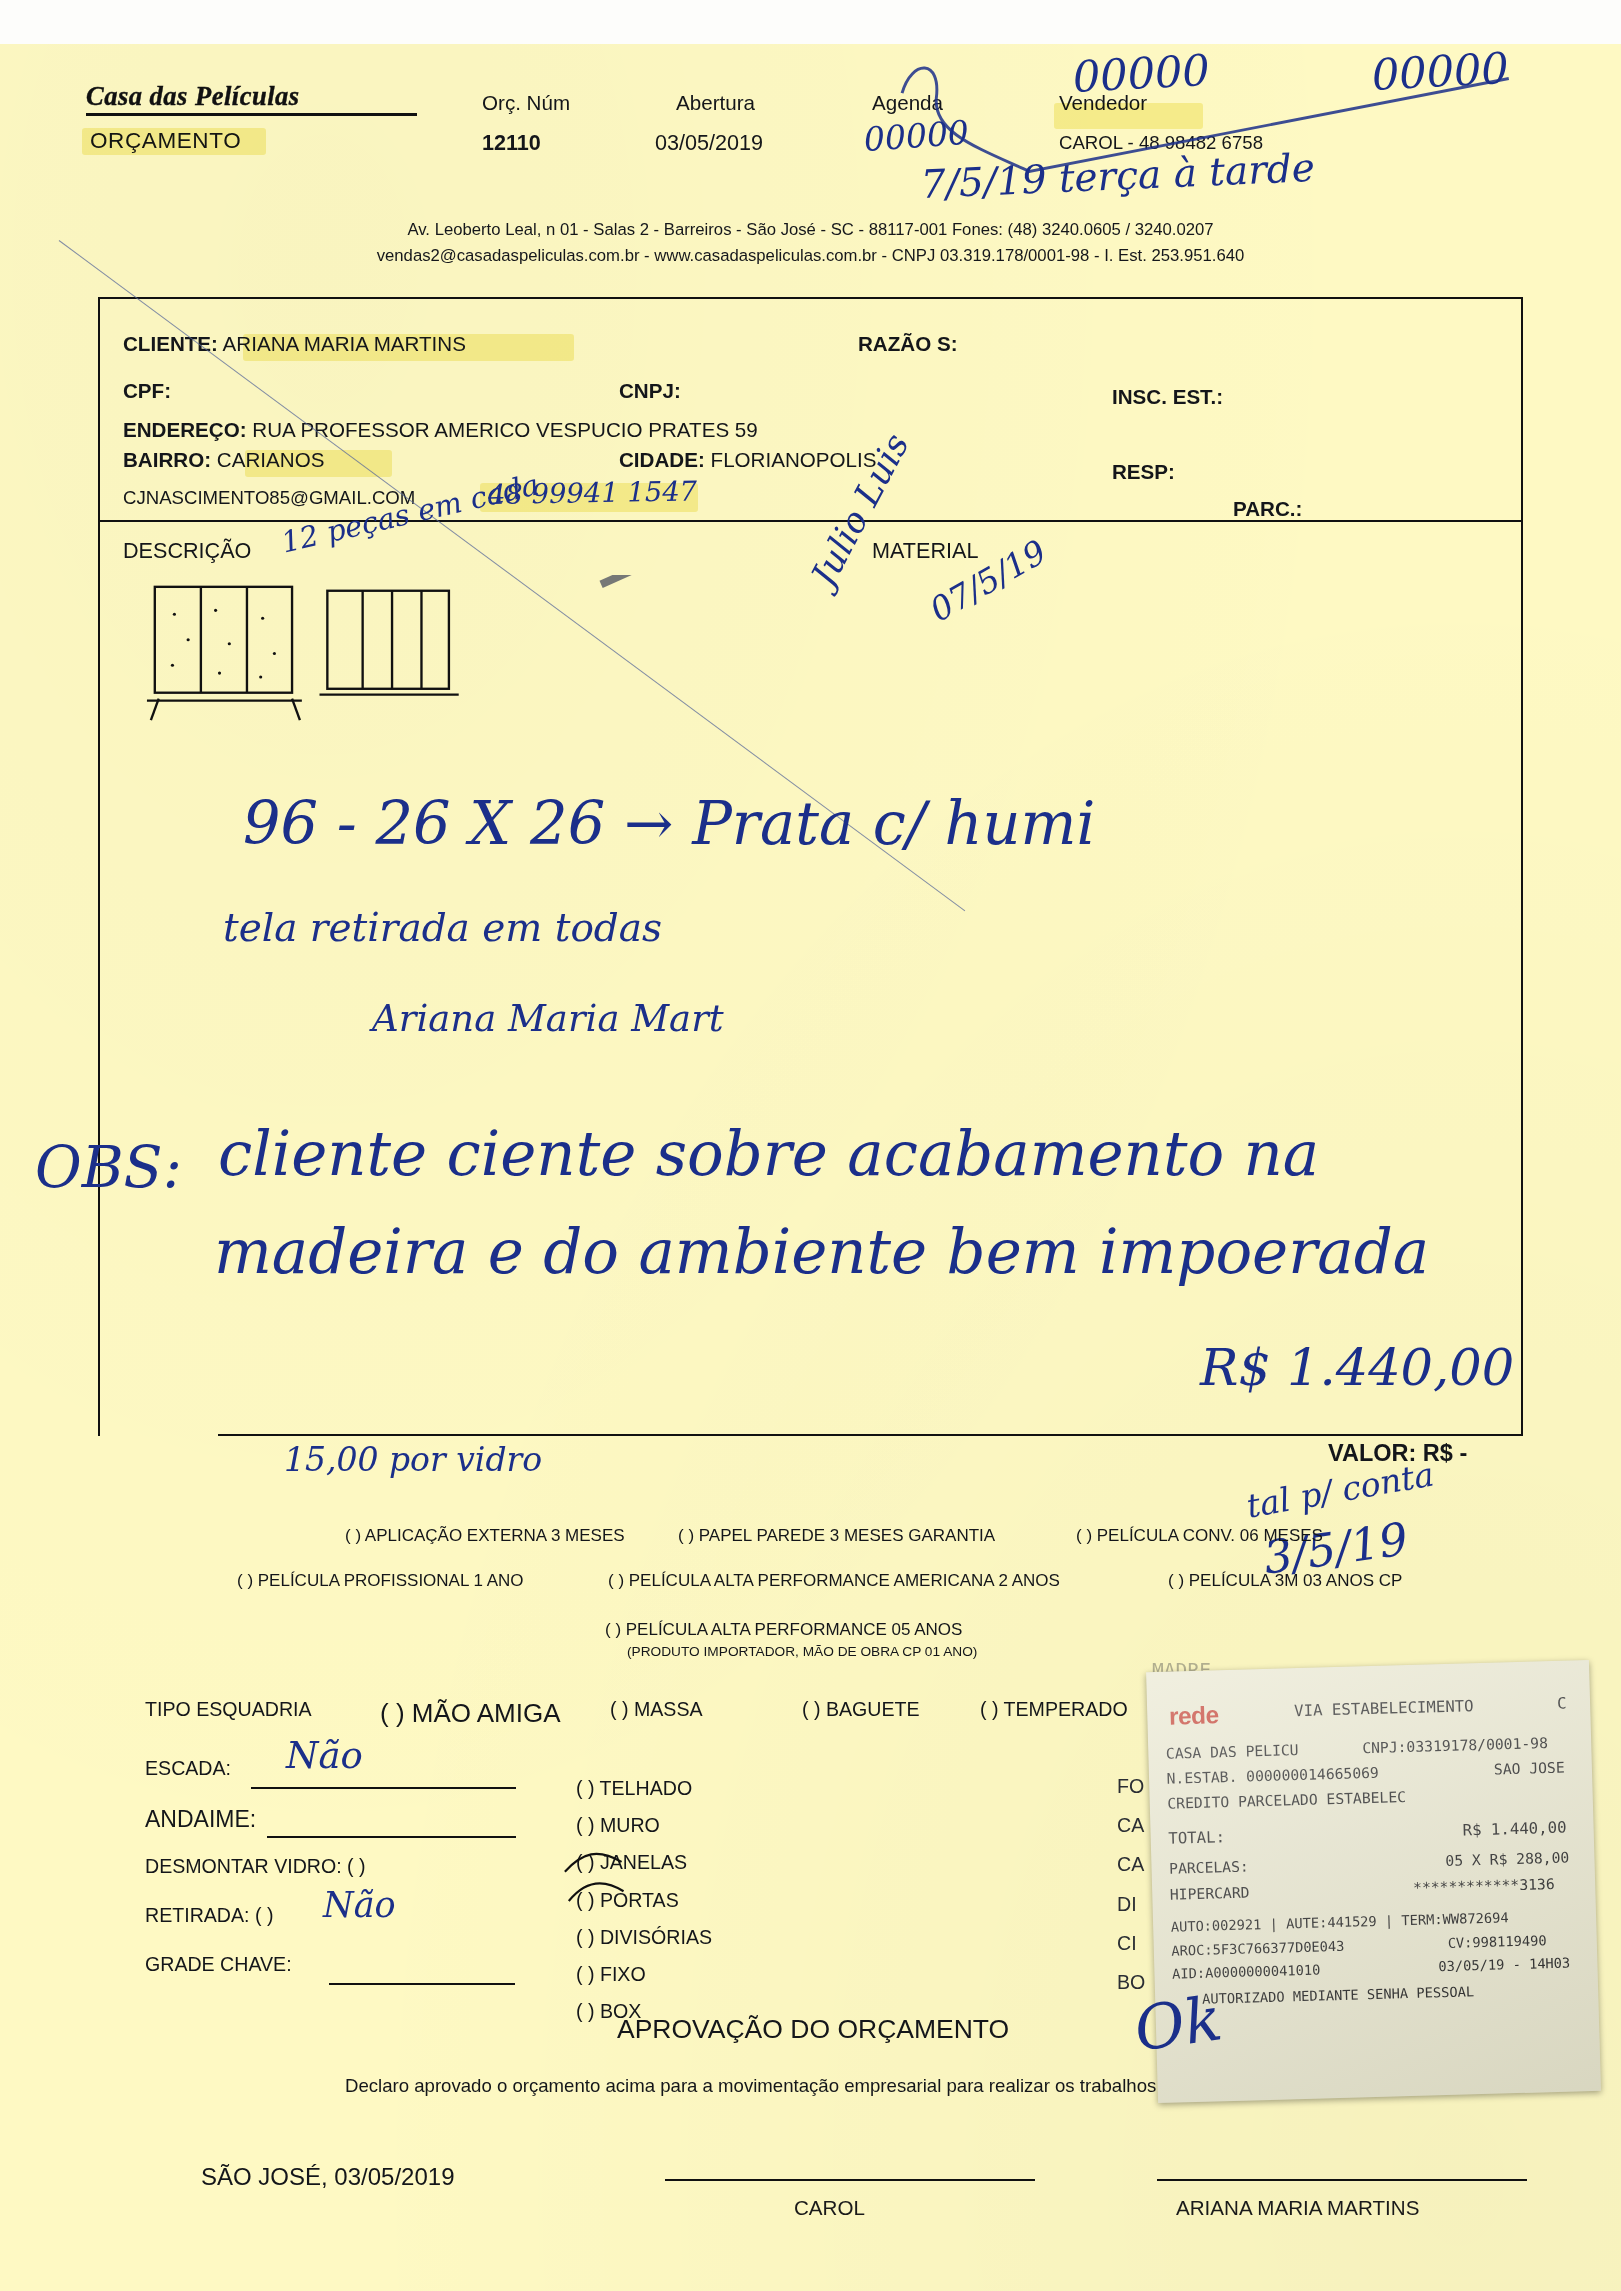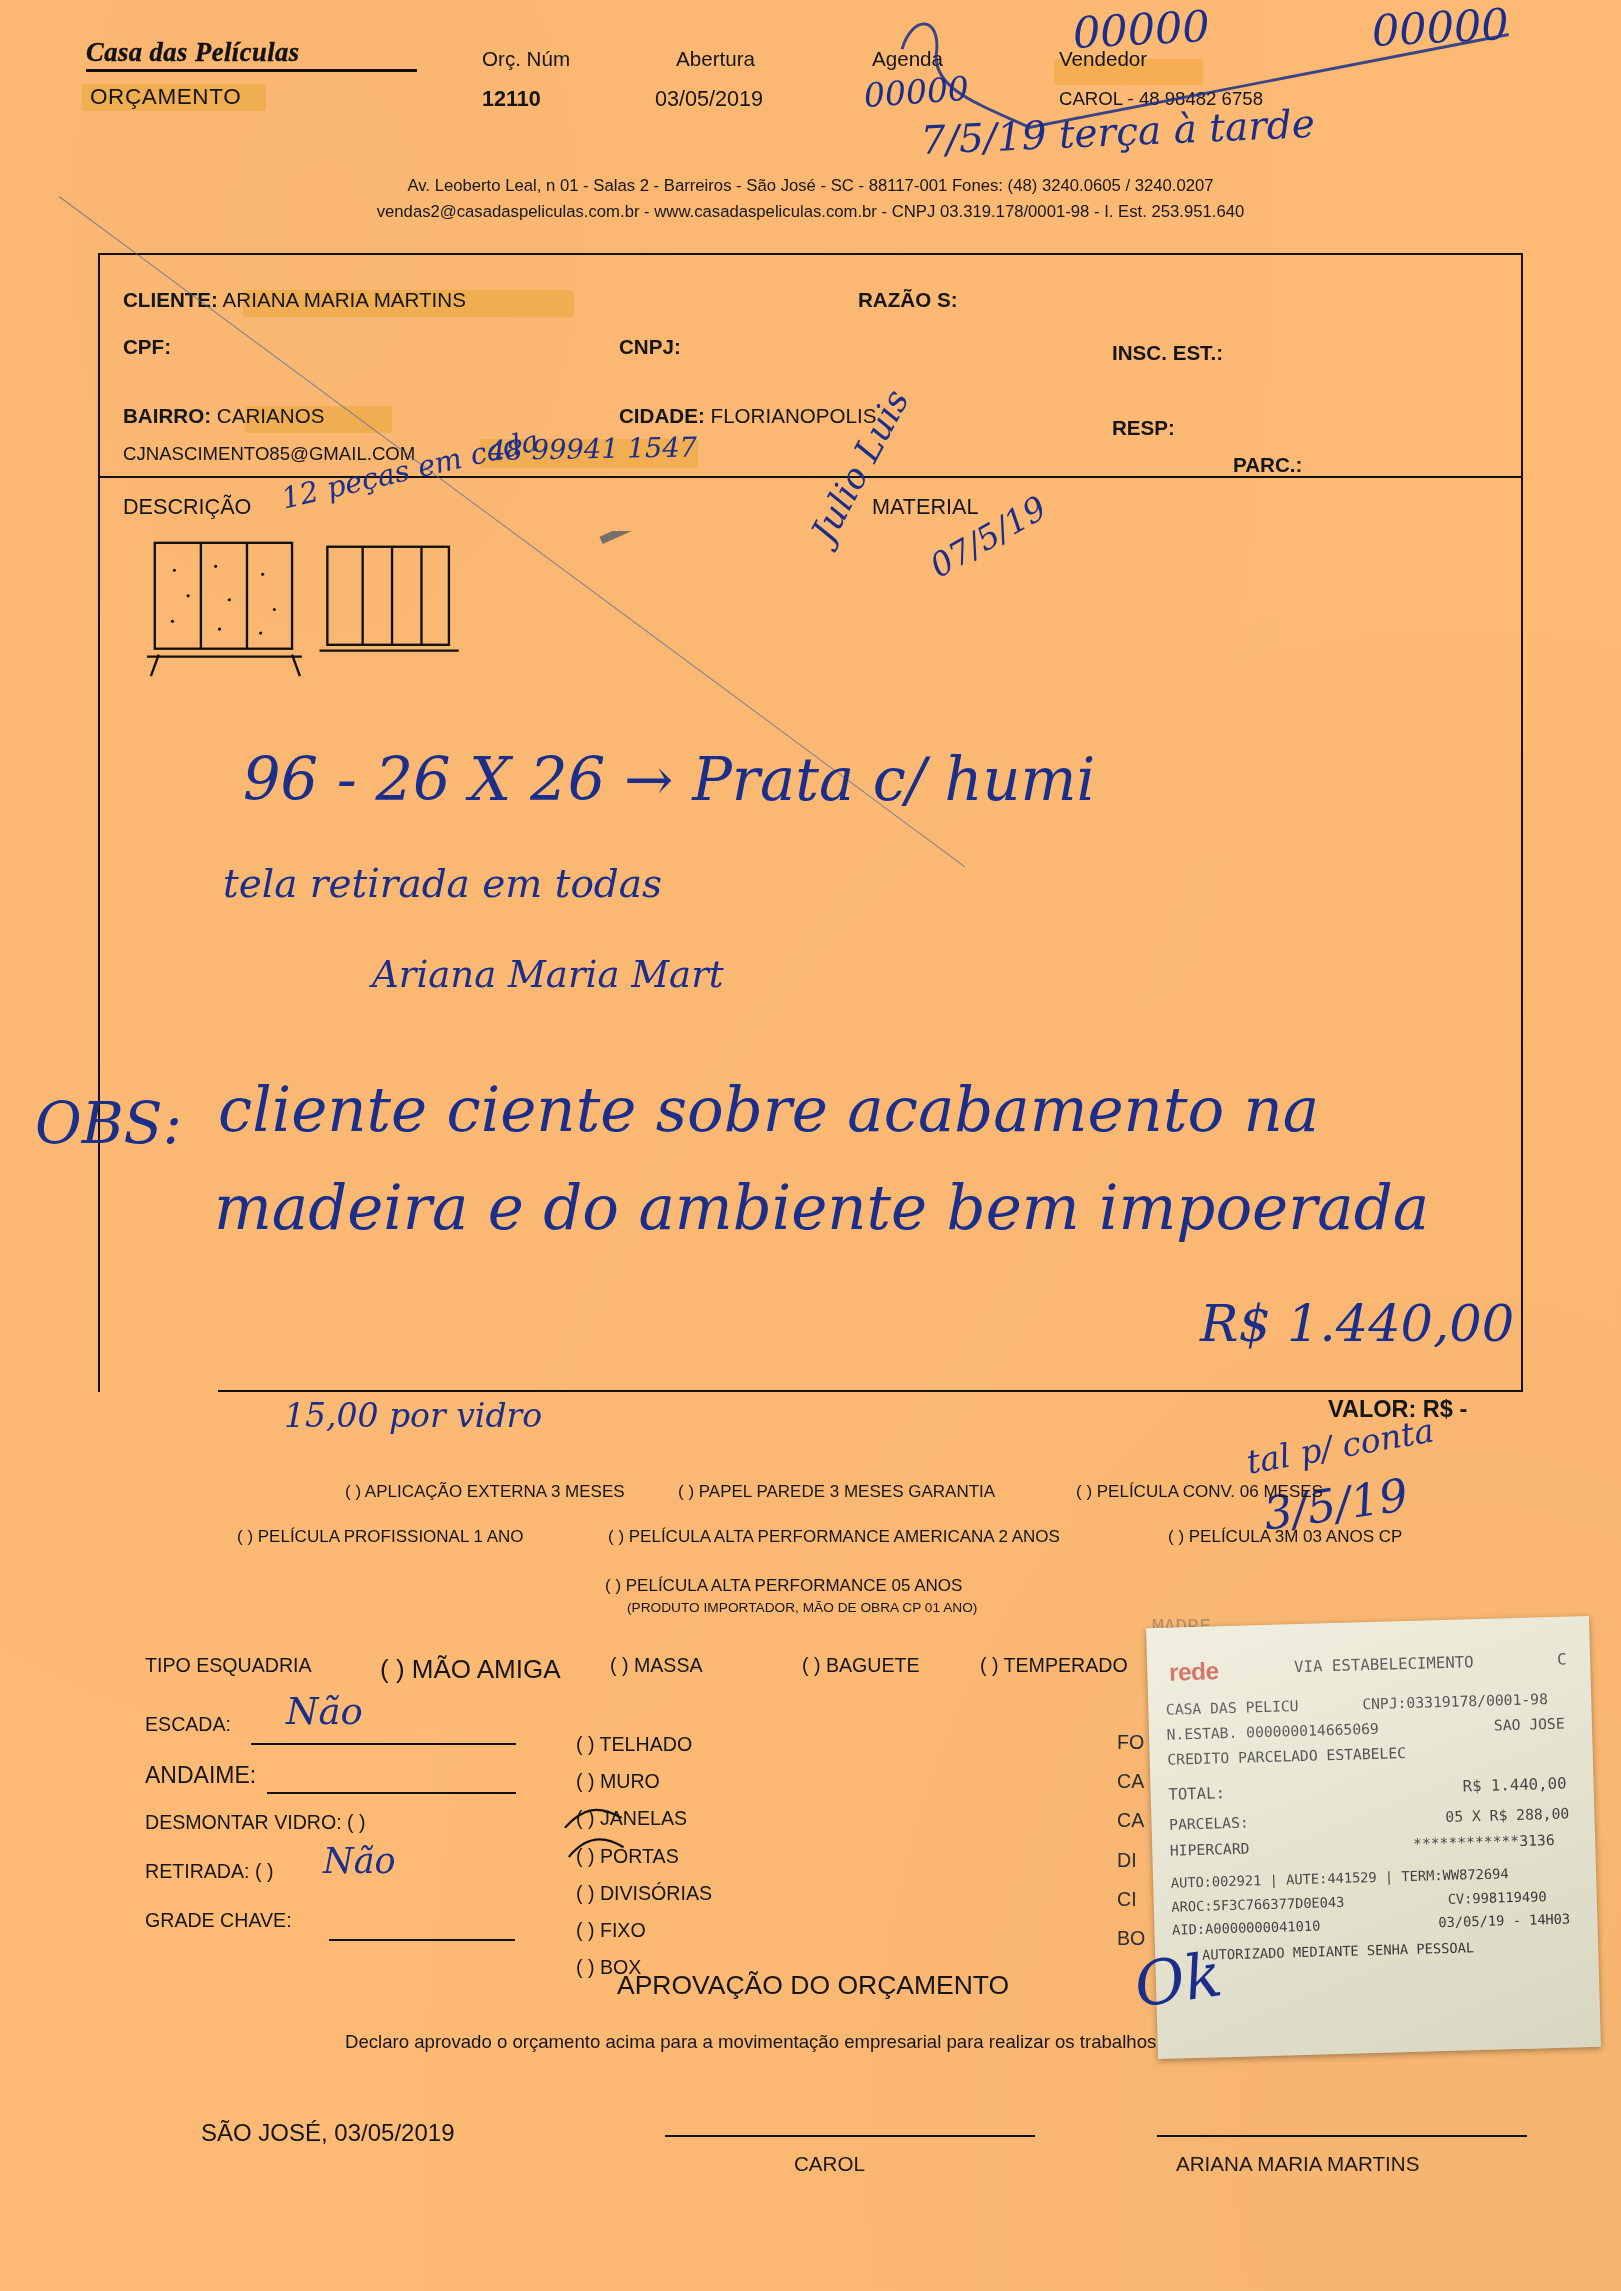--- a/index.html
+++ b/index.html
@@ -6,21 +6,22 @@
   body{
     width:1621px;height:2292px;
     background:#fdfdfb;
     font-family:"Liberation Sans", sans-serif;
     color:#1a1a1a;
     position:relative;
     overflow:hidden;
   }
   .page{
     position:absolute;inset:0;
-    background:#fdba74;
+    background:#fef9c3;
+    margin-top:44px;
   }
   
   .paper-shade{
     position:absolute;inset:0;
     background:
       radial-gradient(ellipse at 20% 10%, rgba(0,0,0,0.02), transparent 60%),
       radial-gradient(ellipse at 90% 95%, rgba(0,0,0,0.03), transparent 55%);
     pointer-events:none;
   }
   .abs{position:absolute;}
@@ -158,20 +159,24 @@
   <div class="abs print fld" style="left:123px;top:288px;">
     <b>CLIENTE:</b>
     <span>ARIANA MARIA MARTINS</span>
   </div>
   <div class="abs print fld bold" style="left:858px;top:288px;">RAZÃO S:</div>
 
   <div class="abs print fld bold" style="left:123px;top:335px;">CPF:</div>
   <div class="abs print fld bold" style="left:619px;top:335px;">CNPJ:</div>
   <div class="abs print fld bold" style="left:1112px;top:341px;">INSC. EST.:</div>
 
+  <div class="abs print fld" style="left:123px;top:374px;">
+    <b>ENDEREÇO:</b>
+    <span>RUA PROFESSOR AMERICO VESPUCIO PRATES 59</span>
+  </div>
 
   <div class="hl" style="left:245px;top:406px;width:147px;height:27.4px;"></div>
   <div class="abs print fld" style="left:123px;top:404px;">
     <b>BAIRRO:</b>
     <span>CARIANOS</span>
   </div>
   <div class="abs print fld" style="left:619px;top:404px;">
     <b>CIDADE:</b>
     <span>FLORIANOPOLIS</span>
   </div>

